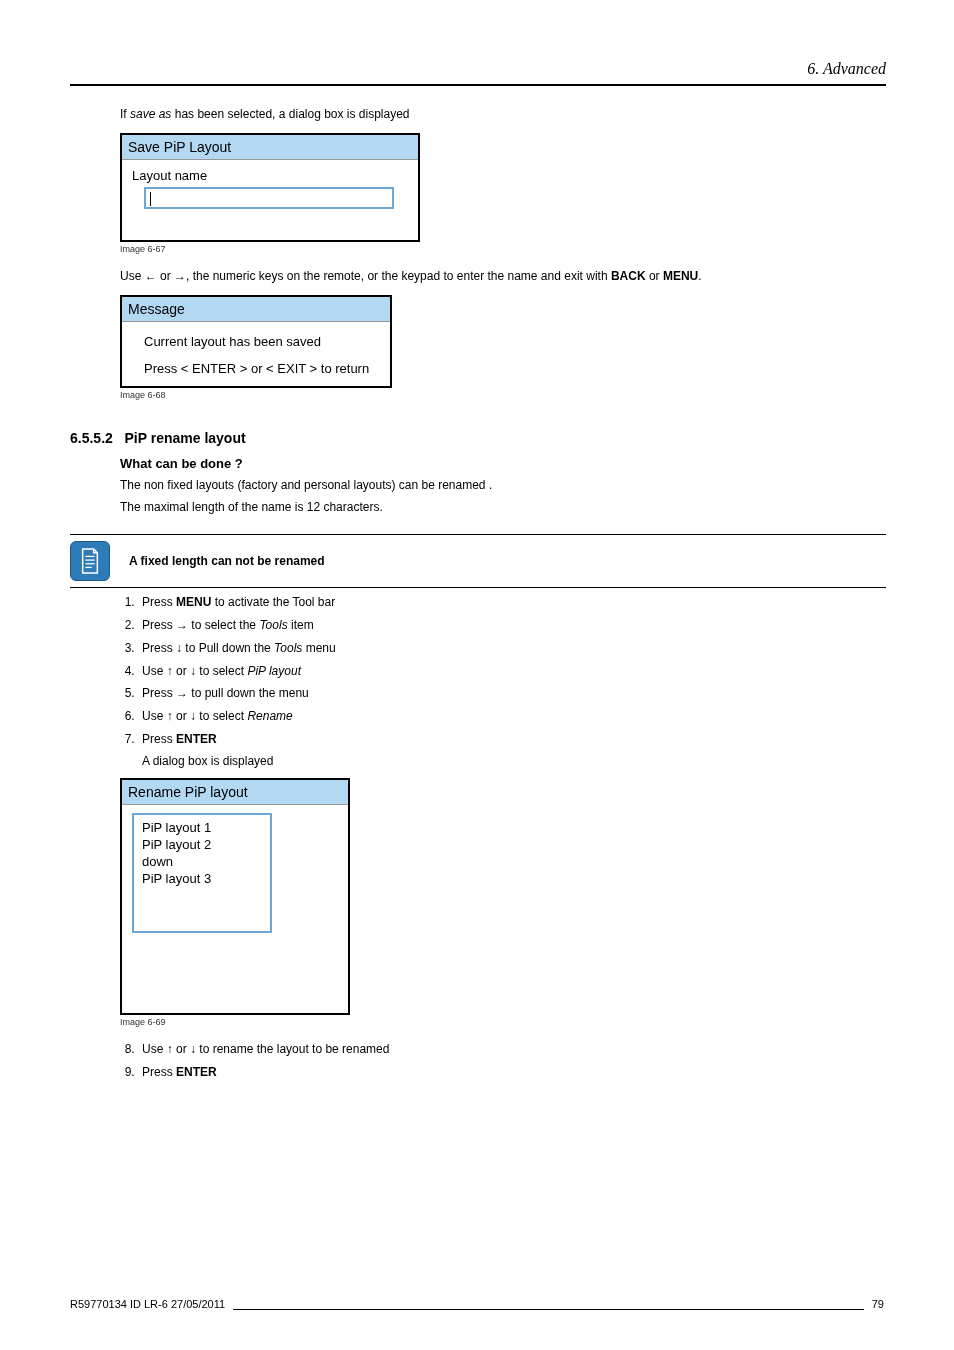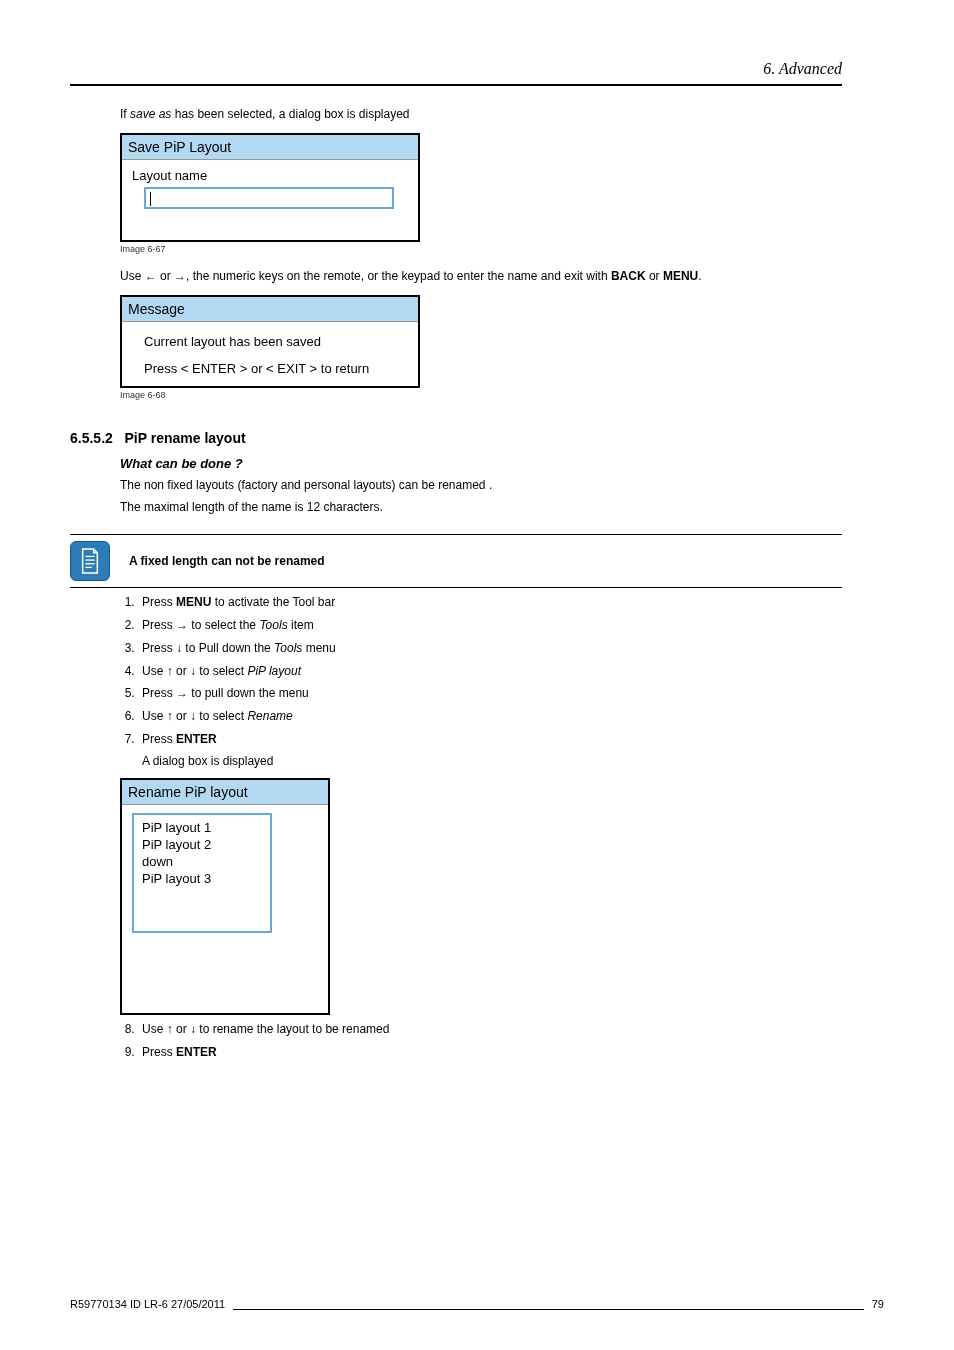--- a/index.html
+++ b/index.html
@@ -7,21 +7,21 @@
     font-family: Arial, Helvetica, sans-serif;
     font-size: 12px;
     color: #000;
     margin: 0;
     padding: 0;
     background: #fff;
   }
   .page {
     width: 954px;
     height: 1350px;
-    padding: 60px 112px 40px 70px;
+    padding: 60px 68px 40px 70px;
     position: relative;
   }
   .header-title {
     text-align: right;
     font-style: italic;
     font-size: 16px;
     font-family: "Times New Roman", serif;
     margin-bottom: 6px;
     color: #000;
   }
@@ -76,21 +76,20 @@
   }
   .section-heading {
     font-weight: bold;
     font-size: 14px;
     margin: 30px 0 10px 0;
   }
   .subheading {
     font-weight: bold;
     font-size: 13px;
     margin: 10px 0 6px 0;
-    font-style: italic;
   }
   .note-block {
     margin: 18px 0 6px 0;
   }
   .note-block table { width: 100%; border-collapse: collapse; }
   .note-block td { vertical-align: middle; }
   .note-icon-cell { width: 58px; padding: 6px 0; }
   .note-icon {
     width: 40px; height: 40px;
     background: #2d7cb8;
@@ -162,21 +161,21 @@
         <div style="height:14px;"></div>
       </div>
     </div>
     <div class="img-caption">Image 6-67</div>
 
     <p class="para">
       <span>Use ← or →, the numeric keys on the remote, or the keypad to enter the name and exit with </span><span class="bold">BACK</span><span> or </span><span class="bold">MENU</span><span>.</span>
     </p>
 
 
-    <div class="dialog-box" style="width:300px;">
+    <div class="dialog-box" style="width:272px;">
       <div class="dialog-title">Message</div>
       <div class="dialog-body" style="padding:12px 16px 10px 22px;">
         <div style="margin-bottom:12px;">Current layout has been saved</div>
         <div>Press &lt; ENTER &gt; or &lt; EXIT &gt; to return</div>
       </div>
     </div>
     <div class="img-caption">Image 6-68</div>
   </div>
 
   <div class="section-heading">
@@ -219,31 +218,32 @@
       <li><span>Press </span><span class="bold">MENU</span><span> to activate the Tool bar</span></li>
       <li><span>Press → to select the </span><span class="italic">Tools</span><span> item</span></li>
       <li><span>Press ↓ to Pull down the </span><span class="italic">Tools</span><span> menu</span></li>
       <li><span>Use ↑ or ↓ to select </span><span class="italic">PiP layout</span></li>
       <li><span>Press → to pull down the menu</span></li>
       <li><span>Use ↑ or ↓ to select </span><span class="italic">Rename</span></li>
       <li><span>Press </span><span class="bold">ENTER</span></li>
     </ol>
     <div class="sub-line">A dialog box is displayed</div>
 
-    <div class="dialog-box" style="width:210px;">
+    <div class="dialog-box" style="width:230px;">
       <div class="dialog-title">Rename PiP layout</div>
       <div class="dialog-tall-body">
         <div class="listbox">
           <div class="listbox-item">PiP layout 1</div>
           <div class="listbox-item">PiP layout 2</div>
           <div class="listbox-item">down</div>
           <div class="listbox-item">PiP layout 3</div>
         </div>
       </div>
     </div>
+    <div class="img-caption">Image 6-69</div>
 
     <ol class="steps" start="8">
       <li>Use ↑ or ↓ to rename the layout to be renamed</li>
       <li><span>Press </span><span class="bold">ENTER</span></li>
     </ol>
   </div>
 
   <div class="footer">
     <div class="footer-line">
       <span>R59770134  ID LR-6  27/05/2011</span>

